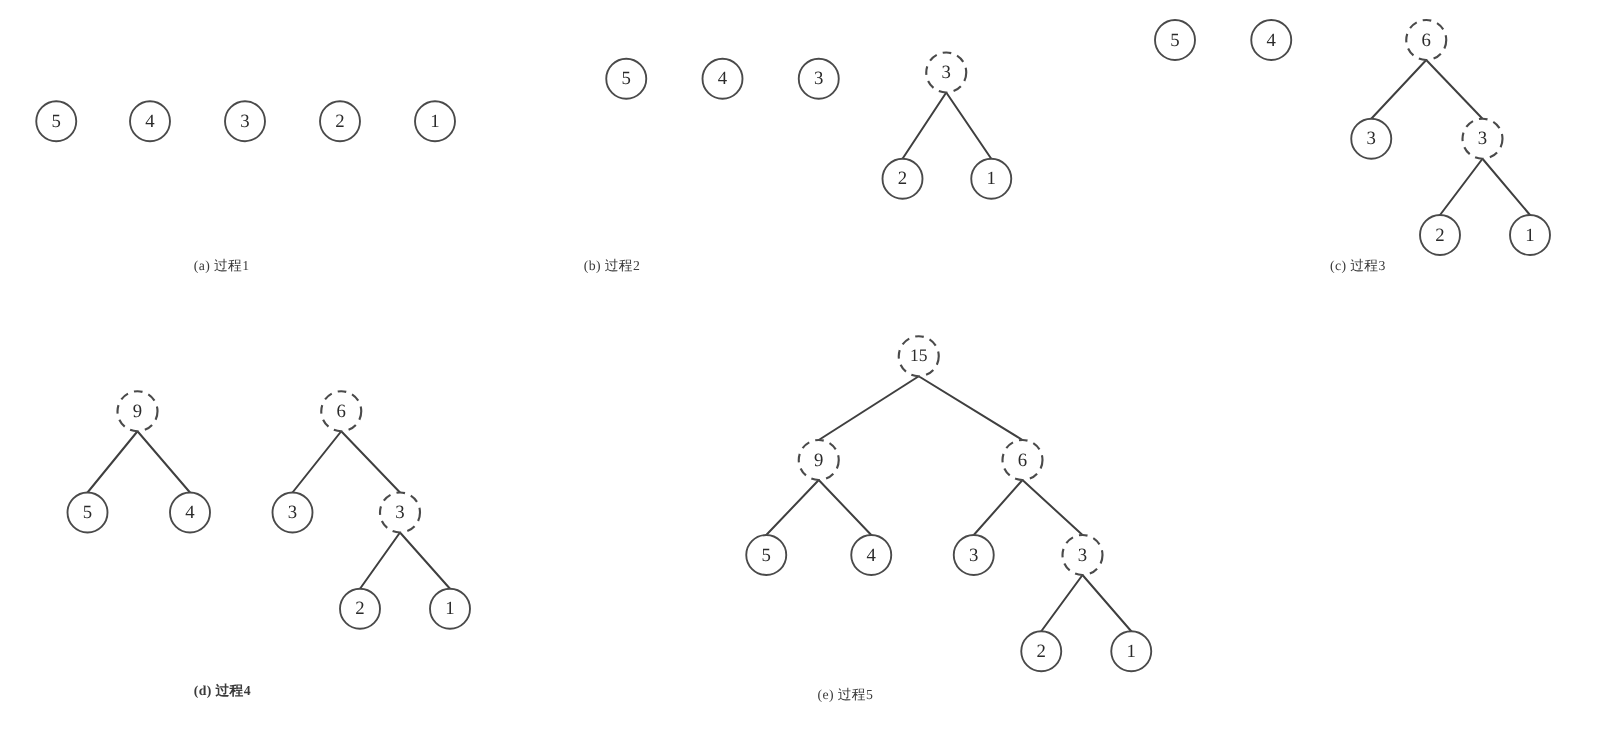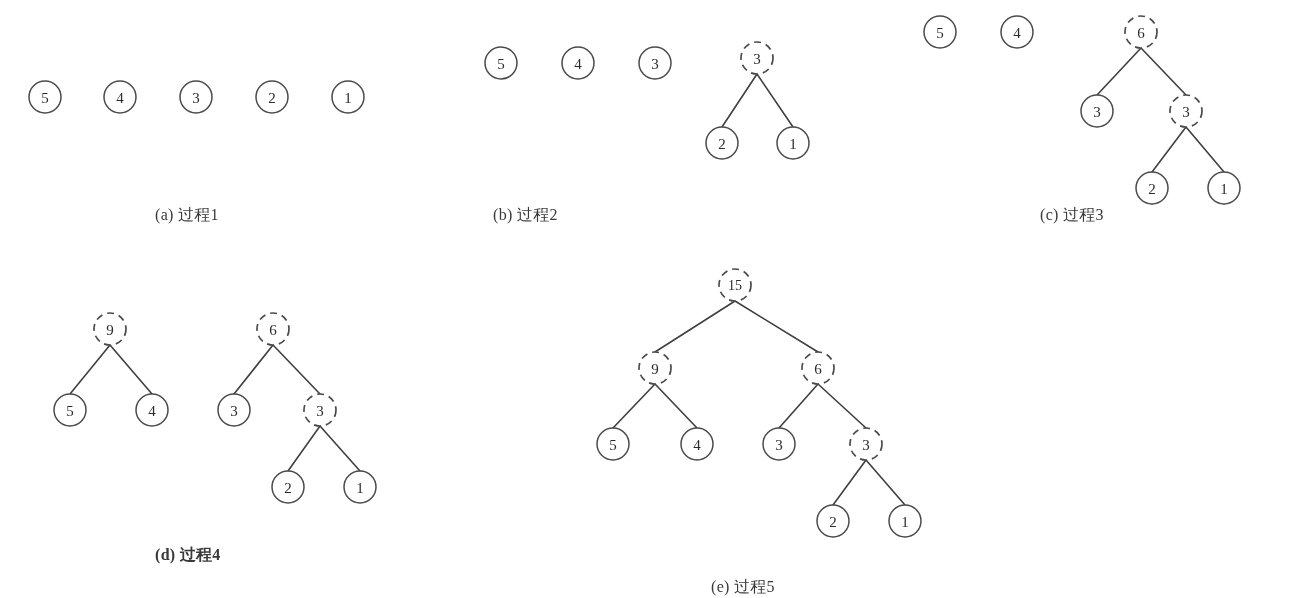--- a/index.html
+++ b/index.html
@@ -17,21 +17,21 @@
   #figure-root {
     position: absolute;
     left: 0;
     top: 0;
     width: 1296px;
     height: 598px;
   }
   .panel-caption {
     position: absolute;
     font-family: "Liberation Serif", "DejaVu Serif", serif;
-    font-size: 16px;
+    font-size: 11px;
     color: #3a3a3a;
     white-space: nowrap;
     letter-spacing: 0.3px;
   }
   svg.diagram-layer {
     position: absolute;
     left: 0;
     top: 0;
     width: 1296px;
     height: 598px;
@@ -237,18 +237,18 @@
           <text x="833" y="521.5" class="node-label">2</text>
         </g>
         <g>
           <circle cx="905" cy="521" r="16" class="node-circle-solid"></circle>
           <text x="905" y="521.5" class="node-label">1</text>
         </g>
       </g>
     </svg>
   <div id="caption-layer">
       <div class="panel-caption" style="left: 155px; top: 205px;">(a) 过程1</div>
-      <div class="panel-caption" style="left: 493px; top: 205px;">(b) 过程2</div>
-      <div class="panel-caption" style="left: 1040px; top: 205px;">(c) 过程3</div>
+      <div class="panel-caption" style="left: 467px; top: 205px;">(b) 过程2</div>
+      <div class="panel-caption" style="left: 1064px; top: 205px;">(c) 过程3</div>
       <div class="panel-caption" style="left: 155px; top: 545px; font-weight: bold;">(d) 过程4</div>
-      <div class="panel-caption" style="left: 711px; top: 548px; margin-top: 29px;">(e) 过程5</div>
+      <div class="panel-caption" style="left: 654px; top: 548px;">(e) 过程5</div>
     </div>
 </div>
 
 </body></html>

